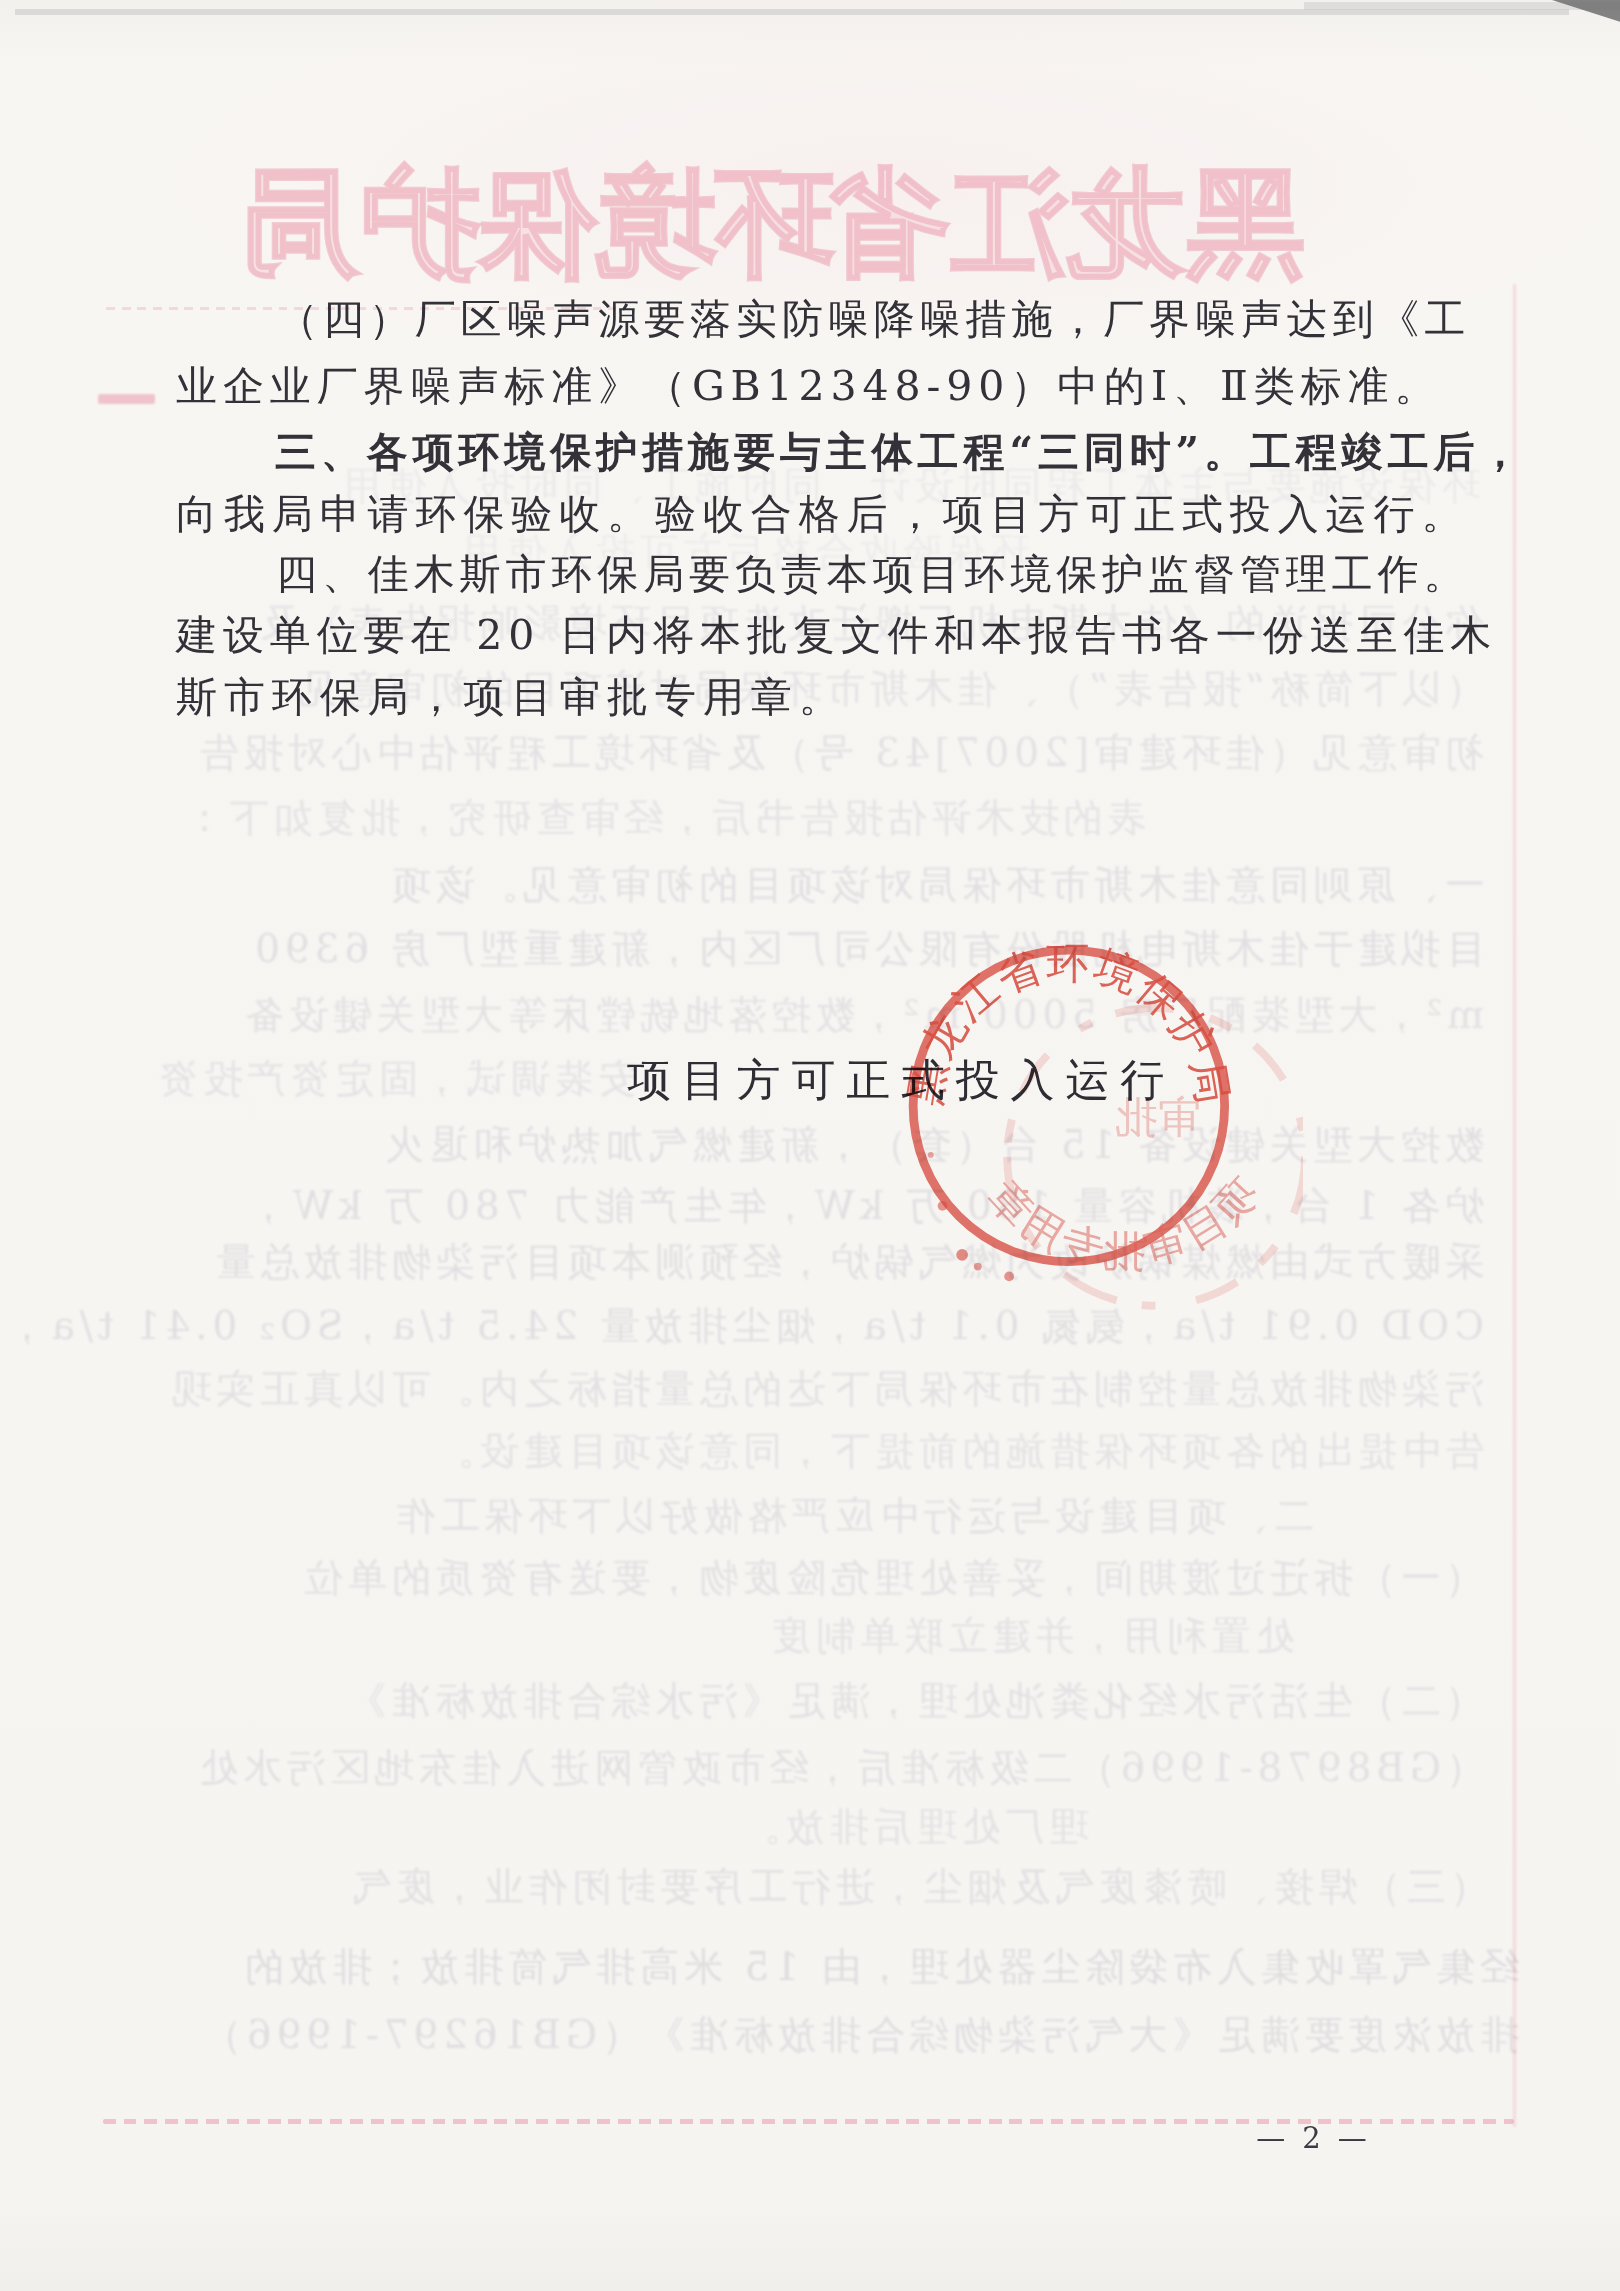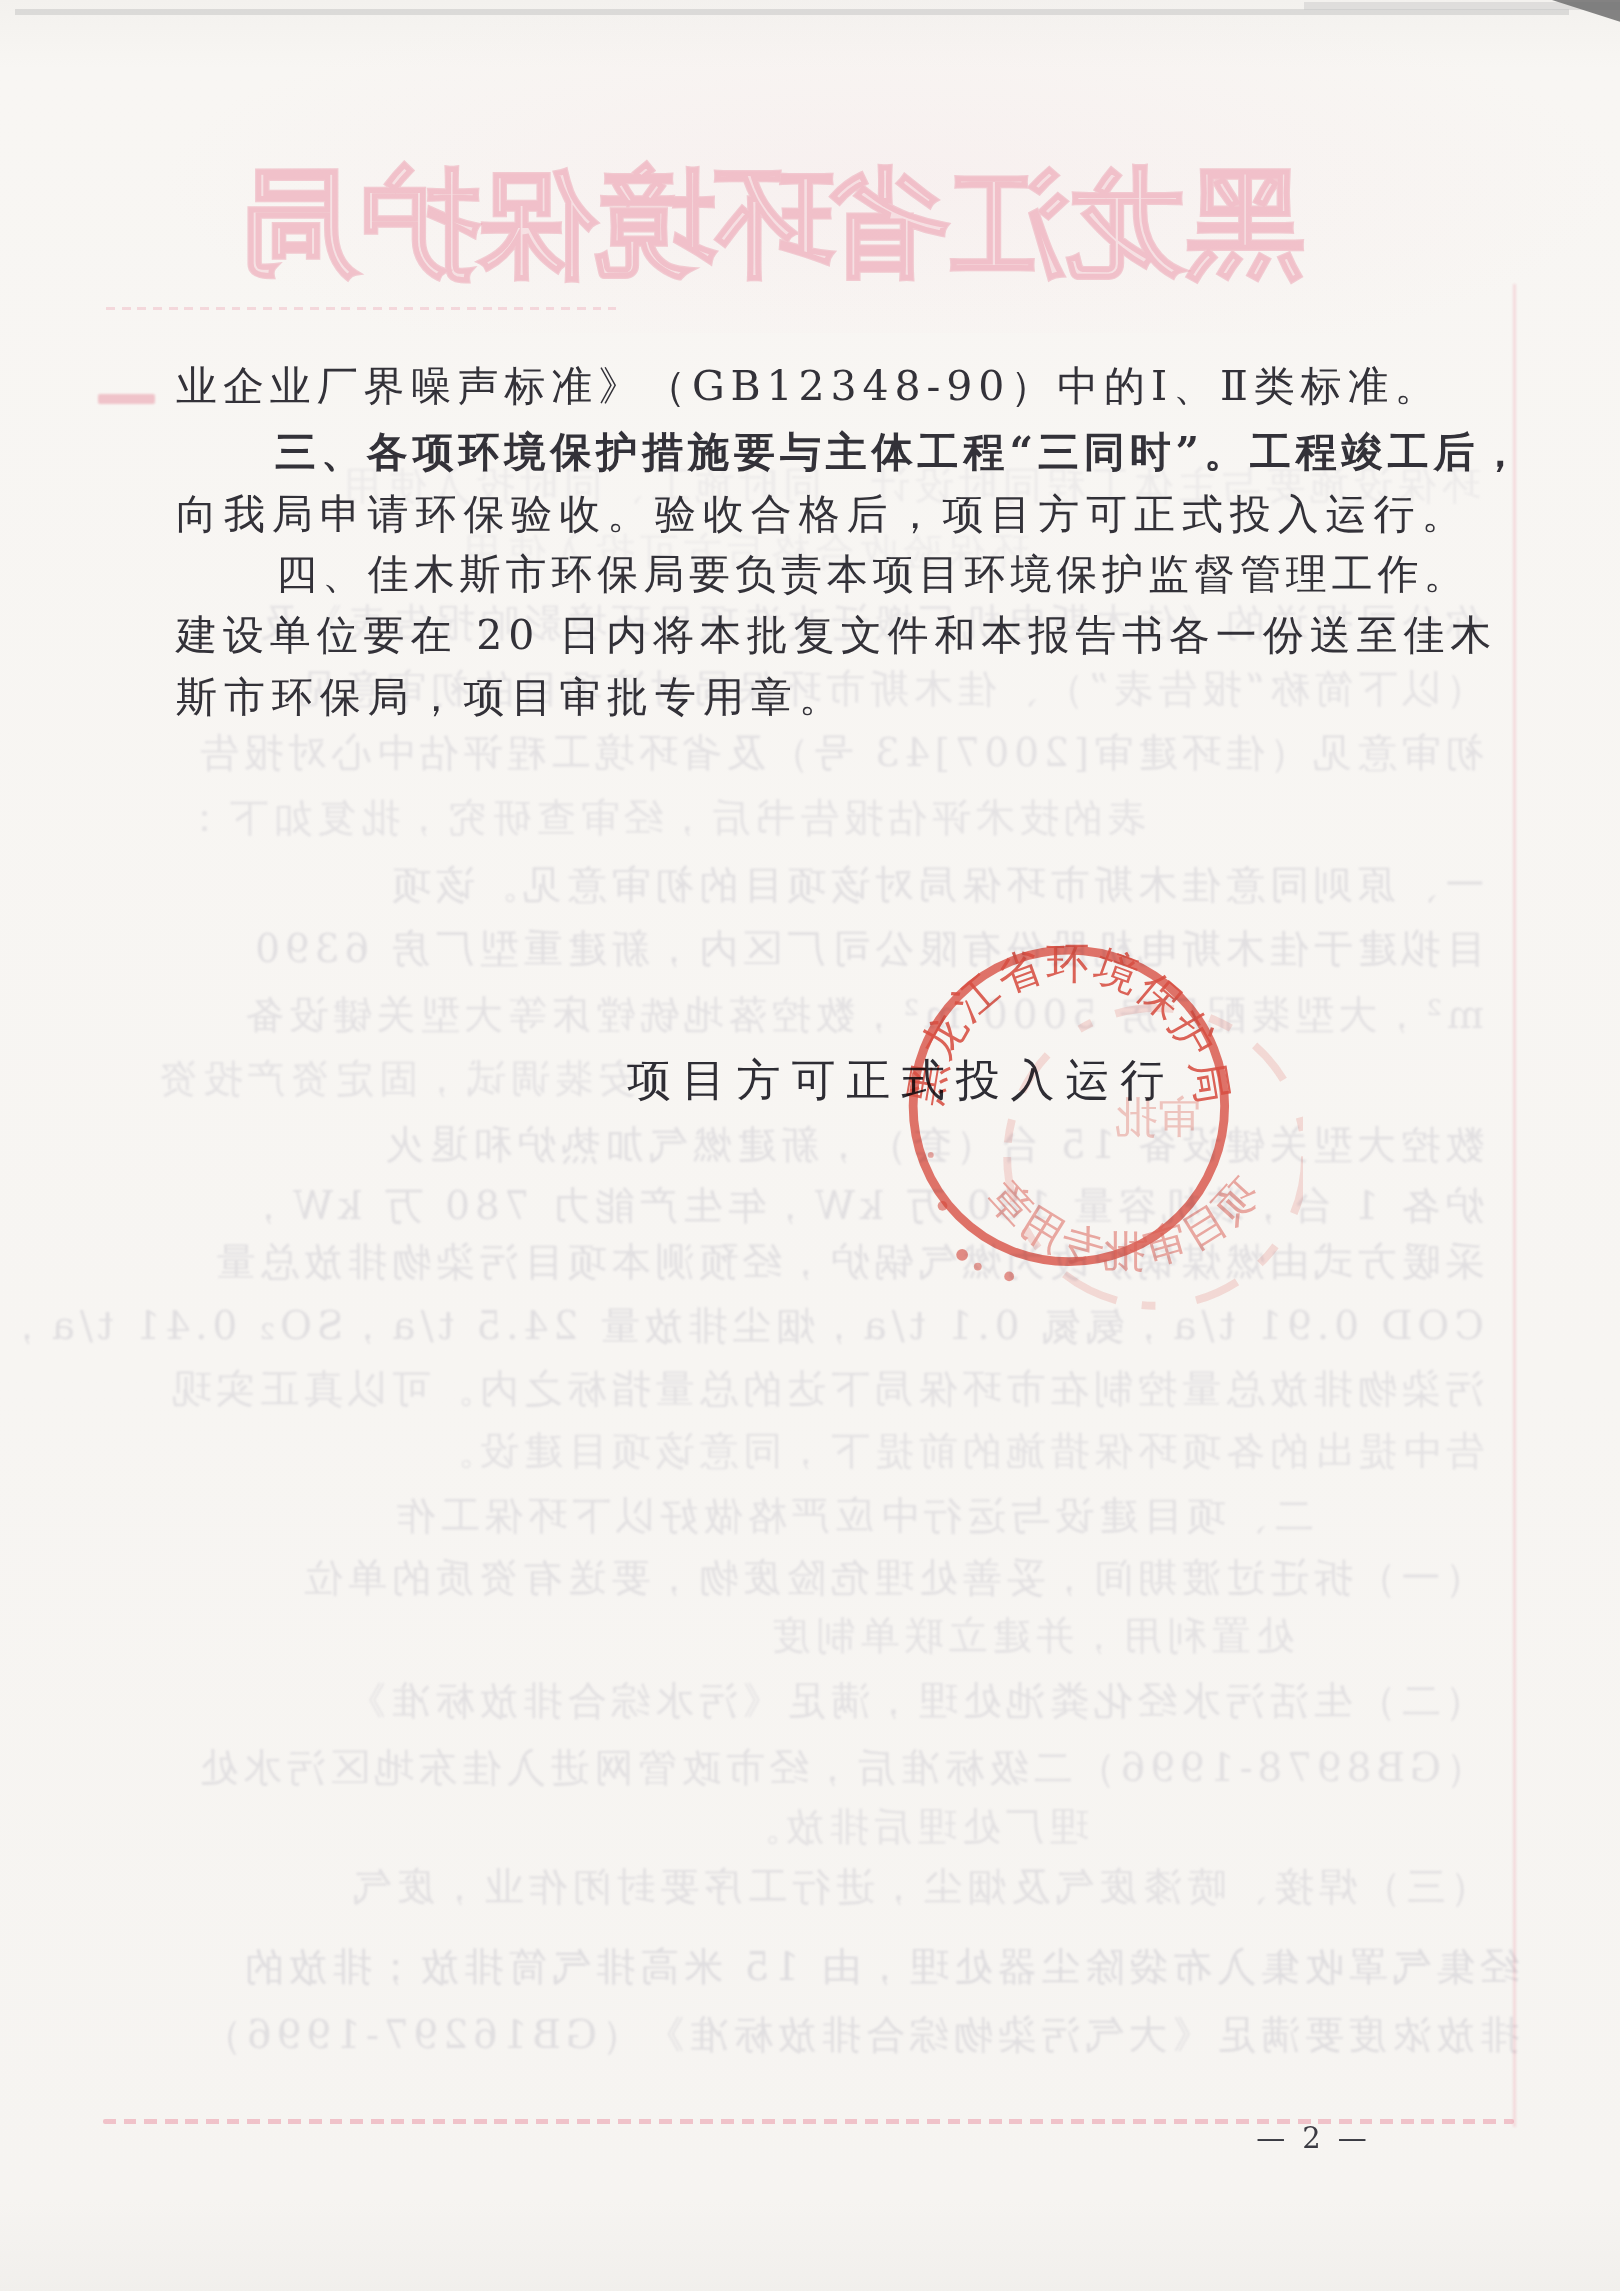--- a/index.html
+++ b/index.html
@@ -65,20 +65,21 @@
   <div class="abs ghostline" style="left:274px;top:1489px;width:1039px;opacity:.24;">二、项目建设与运行中应严格做好以下环保工作</div>
   <div class="abs ghostline" style="left:176px;top:1551px;width:1308px;opacity:.24;">（一）拆迁过渡期间，妥善处理危险废物，要送有资质的单位</div>
   <div class="abs ghostline" style="left:882px;top:1609px;width:412px;opacity:.22;">处置利用，并建立联单制度</div>
   <div class="abs ghostline" style="left:176px;top:1674px;width:1308px;opacity:.24;">（二）生活污水经化粪池处理，满足《污水综合排放标准》</div>
   <div class="abs ghostline" style="left:147px;top:1741px;width:1338px;opacity:.24;">（GB8978-1996）二级标准后，经市政管网进入佳东地区污水处</div>
   <div class="abs ghostline" style="left:745px;top:1800px;width:343px;opacity:.22;">理厂处理后排放。</div>
   <div class="abs ghostline" style="left:176px;top:1860px;width:1313px;opacity:.24;">（三）焊接、喷漆废气及烟尘，进行工序要封闭作业，废气</div>
   <div class="abs ghostline" style="left:147px;top:1940px;width:1372px;opacity:.28;">经集气罩收集入布袋除尘器处理，由 15 米高排气筒排放；排放的</div>
   <div class="abs ghostline" style="left:147px;top:2008px;width:1372px;opacity:.26;">排放浓度要满足《大气污染物综合排放标准》（GB16297-1996）</div>
 
+  <div class="abs bodyline sp5" style="left:277px;top:292px;">（四）厂区噪声源要落实防噪降噪措施，厂界噪声达到《工</div>
   <div class="abs bodyline" style="left:176px;top:359px;">业企业厂界噪声标准》（GB12348-90）中的Ⅰ、Ⅱ类标准。</div>
   <div class="abs bodyline sp5" style="left:275px;top:425px;font-weight:bold;">三、各项环境保护措施要与主体工程“三同时”。工程竣工后，</div>
   <div class="abs bodyline sp5" style="left:276px;top:547px;">四、佳木斯市环保局要负责本项目环境保护监督管理工作。</div>
   <div class="abs bodyline sp7" style="left:176px;top:487px;">向我局申请环保验收。验收合格后，项目方可正式投入运行。</div>
   <div class="abs bodyline" style="left:176px;top:608px;">建设单位要在 20 日内将本批复文件和本报告书各一份送至佳木</div>
   <div class="abs bodyline sp7" style="left:176px;top:670px;">斯市环保局，项目审批专用章。</div>
 
   <div class="abs dateline" style="left:627px;top:1051px;">项目方可正式投入运行</div>
 
   <svg class="abs stamp" style="left:872px;top:912px;" width="431" height="431" viewBox="0 0 440 440">

